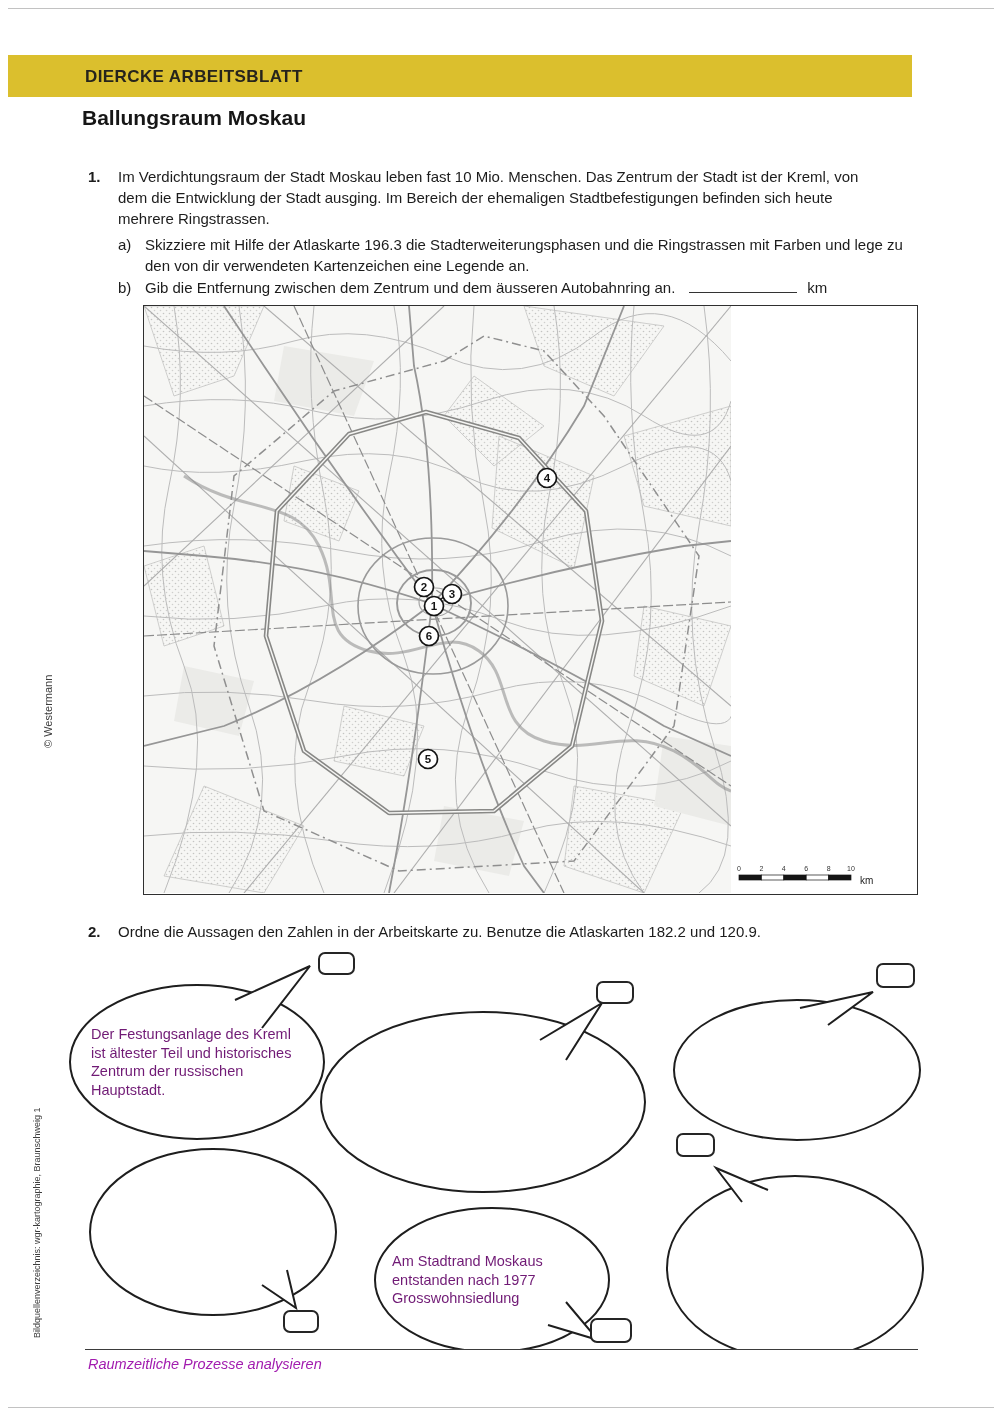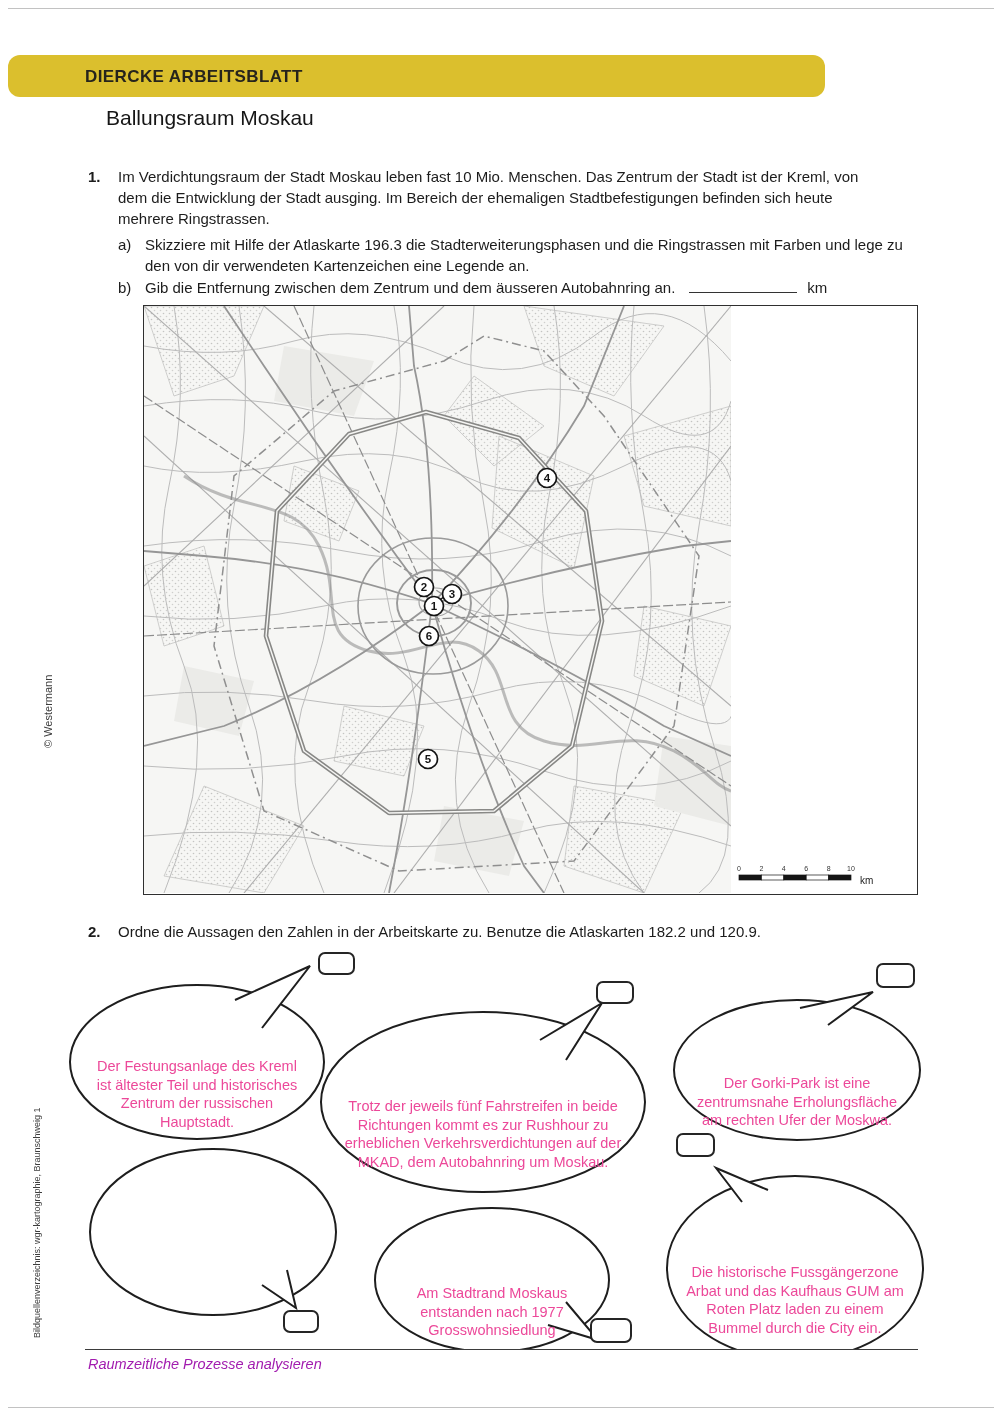--- a/index.html
+++ b/index.html
@@ -1,34 +1,34 @@
 <!DOCTYPE html>
 <html><head>
 <meta charset="utf-8">
 <style>
   html,body{margin:0;padding:0;background:#e8e8e8;}
   .page{position:relative;width:1000px;height:1416px;background:#ffffff;margin:0 auto;
         font-family:"Liberation Sans","DejaVu Sans",sans-serif;color:#1c1c1c;overflow:hidden;}
   .hairline{position:absolute;left:8px;width:986px;border-top:1px solid #c2c2c2;}
-  .header-bar{position:absolute;left:8px;top:55px;width:817px;height:42px;background:#dbbf2d;border-radius:12px;}
+  .header-bar{position:absolute;left:8px;top:55px;width:904px;height:42px;background:#dbbf2d;}
   .header-bar span{display:block;padding-left:77px;line-height:43px;font-size:17px;font-weight:bold;
         letter-spacing:.4px;color:#26241c;}
-  h1.title{position:absolute;left:106px;top:106px;margin:0;font-size:21px;font-weight:normal;color:#161616;}
+  h1.title{position:absolute;left:82px;top:106px;margin:0;font-size:21px;font-weight:bold;color:#161616;}
   .task{position:absolute;display:grid;grid-template-columns:30px 1fr;font-size:15px;line-height:21px;}
   .task .num{font-weight:bold;}
   .sub{position:absolute;display:grid;grid-template-columns:27px 1fr;font-size:15px;line-height:21px;}
   .blank-line{display:inline-block;width:108px;border-bottom:1.4px solid #333;height:14px;
         margin:0 10px 0 14px;vertical-align:baseline;}
   .map-frame{position:absolute;left:143px;top:305px;width:775px;height:590px;border:1.5px solid #2f2f2f;
         background:#ffffff;box-sizing:border-box;}
   .map-frame svg{display:block;}
   .bubble-layer{position:absolute;left:0;top:940px;width:1000px;height:410px;}
   .bubble-layer svg{position:absolute;left:0;top:0;}
-  .bubble-text{position:absolute;transform:translate(-50%,-50%);text-align:center;
-        font-size:14.5px;line-height:1.28;color:#ec4899;margin-top:32px;}
+  .bubble-text{position:absolute;transform:translate(-50%,-50%);
+        font-size:14.5px;line-height:1.28;color:#701a75;}
   .answer-box{position:absolute;border:2px solid #252525;border-radius:7px;background:#fff;box-sizing:border-box;}
   .vtext{position:absolute;transform:rotate(-90deg);transform-origin:0 0;white-space:nowrap;color:#3c3c3c;}
   .footer-rule{position:absolute;left:85px;top:1349px;width:833px;border-top:1.5px solid #3b3b3b;}
   .footer-text{position:absolute;left:88px;top:1356px;font-size:14.5px;font-style:italic;color:#a21caf;}
 </style>
 </head>
 <body>
 
 <div class="page">
 
@@ -209,24 +209,21 @@
         <path d="M235,60 L310,26 L262,88"></path>
         <path d="M540,100 L602,63 L566,120"></path>
         <path d="M800,68 L873,52 L828,85"></path>
         <path d="M287,330 L296,368 L262,345"></path>
         <path d="M566,362 L598,400 L548,385"></path>
         <path d="M768,250 L716,228 L742,262"></path>
       </g>
     </svg>
 
     <div class="bubble-text" style="left:197px;top:122px;width:212px;">Der Festungsanlage des Kreml ist ältester Teil und historisches Zentrum der russischen Hauptstadt.</div>
-    <div class="bubble-text" style="left:483px;top:162px;width:292px;">Trotz der jeweils fünf Fahrstreifen in beide Richtungen kommt es zur Rushhour zu erheblichen Verkehrsverdichtungen auf der MKAD, dem Autobahnring um Moskau.</div>
-    <div class="bubble-text" style="left:797px;top:130px;width:218px;">Der Gorki-Park ist eine zentrumsnahe Erholungsfläche am rechten Ufer der Moskwa.</div>
     <div class="bubble-text" style="left:492px;top:340px;width:200px;">Am Stadtrand Moskaus entstanden nach 1977 Grosswohnsiedlung</div>
-    <div class="bubble-text" style="left:795px;top:328px;width:222px;">Die historische Fussgängerzone Arbat und das Kaufhaus GUM am Roten Platz laden zu einem Bummel durch die City ein.</div>
 
     <div class="answer-box" style="left:318px;top:12px;width:37px;height:23px;"></div>
     <div class="answer-box" style="left:596px;top:41px;width:38px;height:23px;"></div>
     <div class="answer-box" style="left:876px;top:23px;width:39px;height:25px;"></div>
     <div class="answer-box" style="left:676px;top:193px;width:39px;height:24px;"></div>
     <div class="answer-box" style="left:283px;top:370px;width:36px;height:23px;"></div>
     <div class="answer-box" style="left:590px;top:378px;width:42px;height:25px;"></div>
   </div>
 
   <div class="vtext" style="left:42px;top:748px;font-size:11px;">© Westermann</div>

